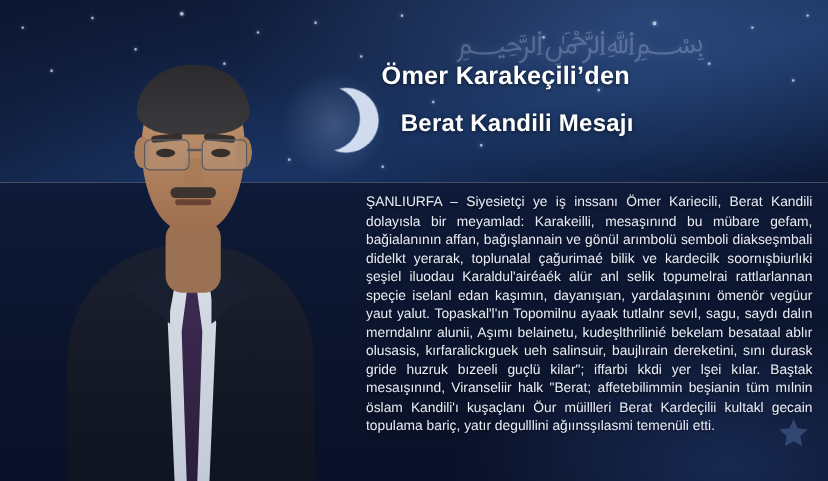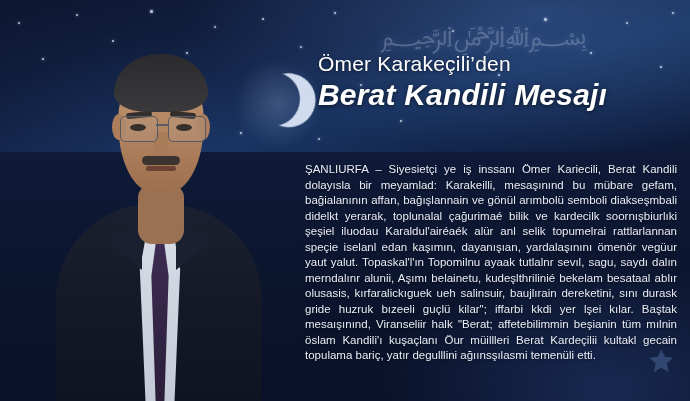--- a/index.html
+++ b/index.html
@@ -183,34 +183,33 @@
   
   .title-block {
     position: absolute;
     left: 318px; top: 52px;
     width: 352px;
     color: #ffffff;
     text-align: left;
   }
   .title-line1 {
     font-size: 21px;
-    font-weight: 400;
+    font-weight: 700;
     letter-spacing: 0.2px;
     text-shadow: 0 1px 3px rgba(0,0,0,0.55);
     margin: 0 0 2px 0;
     white-space: nowrap;
   }
   .title-line2 {
-    font-size: 30px;
+    font-size: 20px;
     font-weight: 700;
     letter-spacing: 0.2px;
     text-shadow: 0 1px 4px rgba(0,0,0,0.6);
-    margin: 0;
+    margin: 16px;
     white-space: nowrap;
-    font-style: italic;
   }
 
   
   .body-area {
     position: absolute;
     left: 0; top: 152px;
     width: 690px;
     height: 249px;
     background:
       radial-gradient(ellipse 320px 180px at 88% 95%, rgba(40,70,130,0.45) 0%, rgba(10,20,44,0) 72%),

